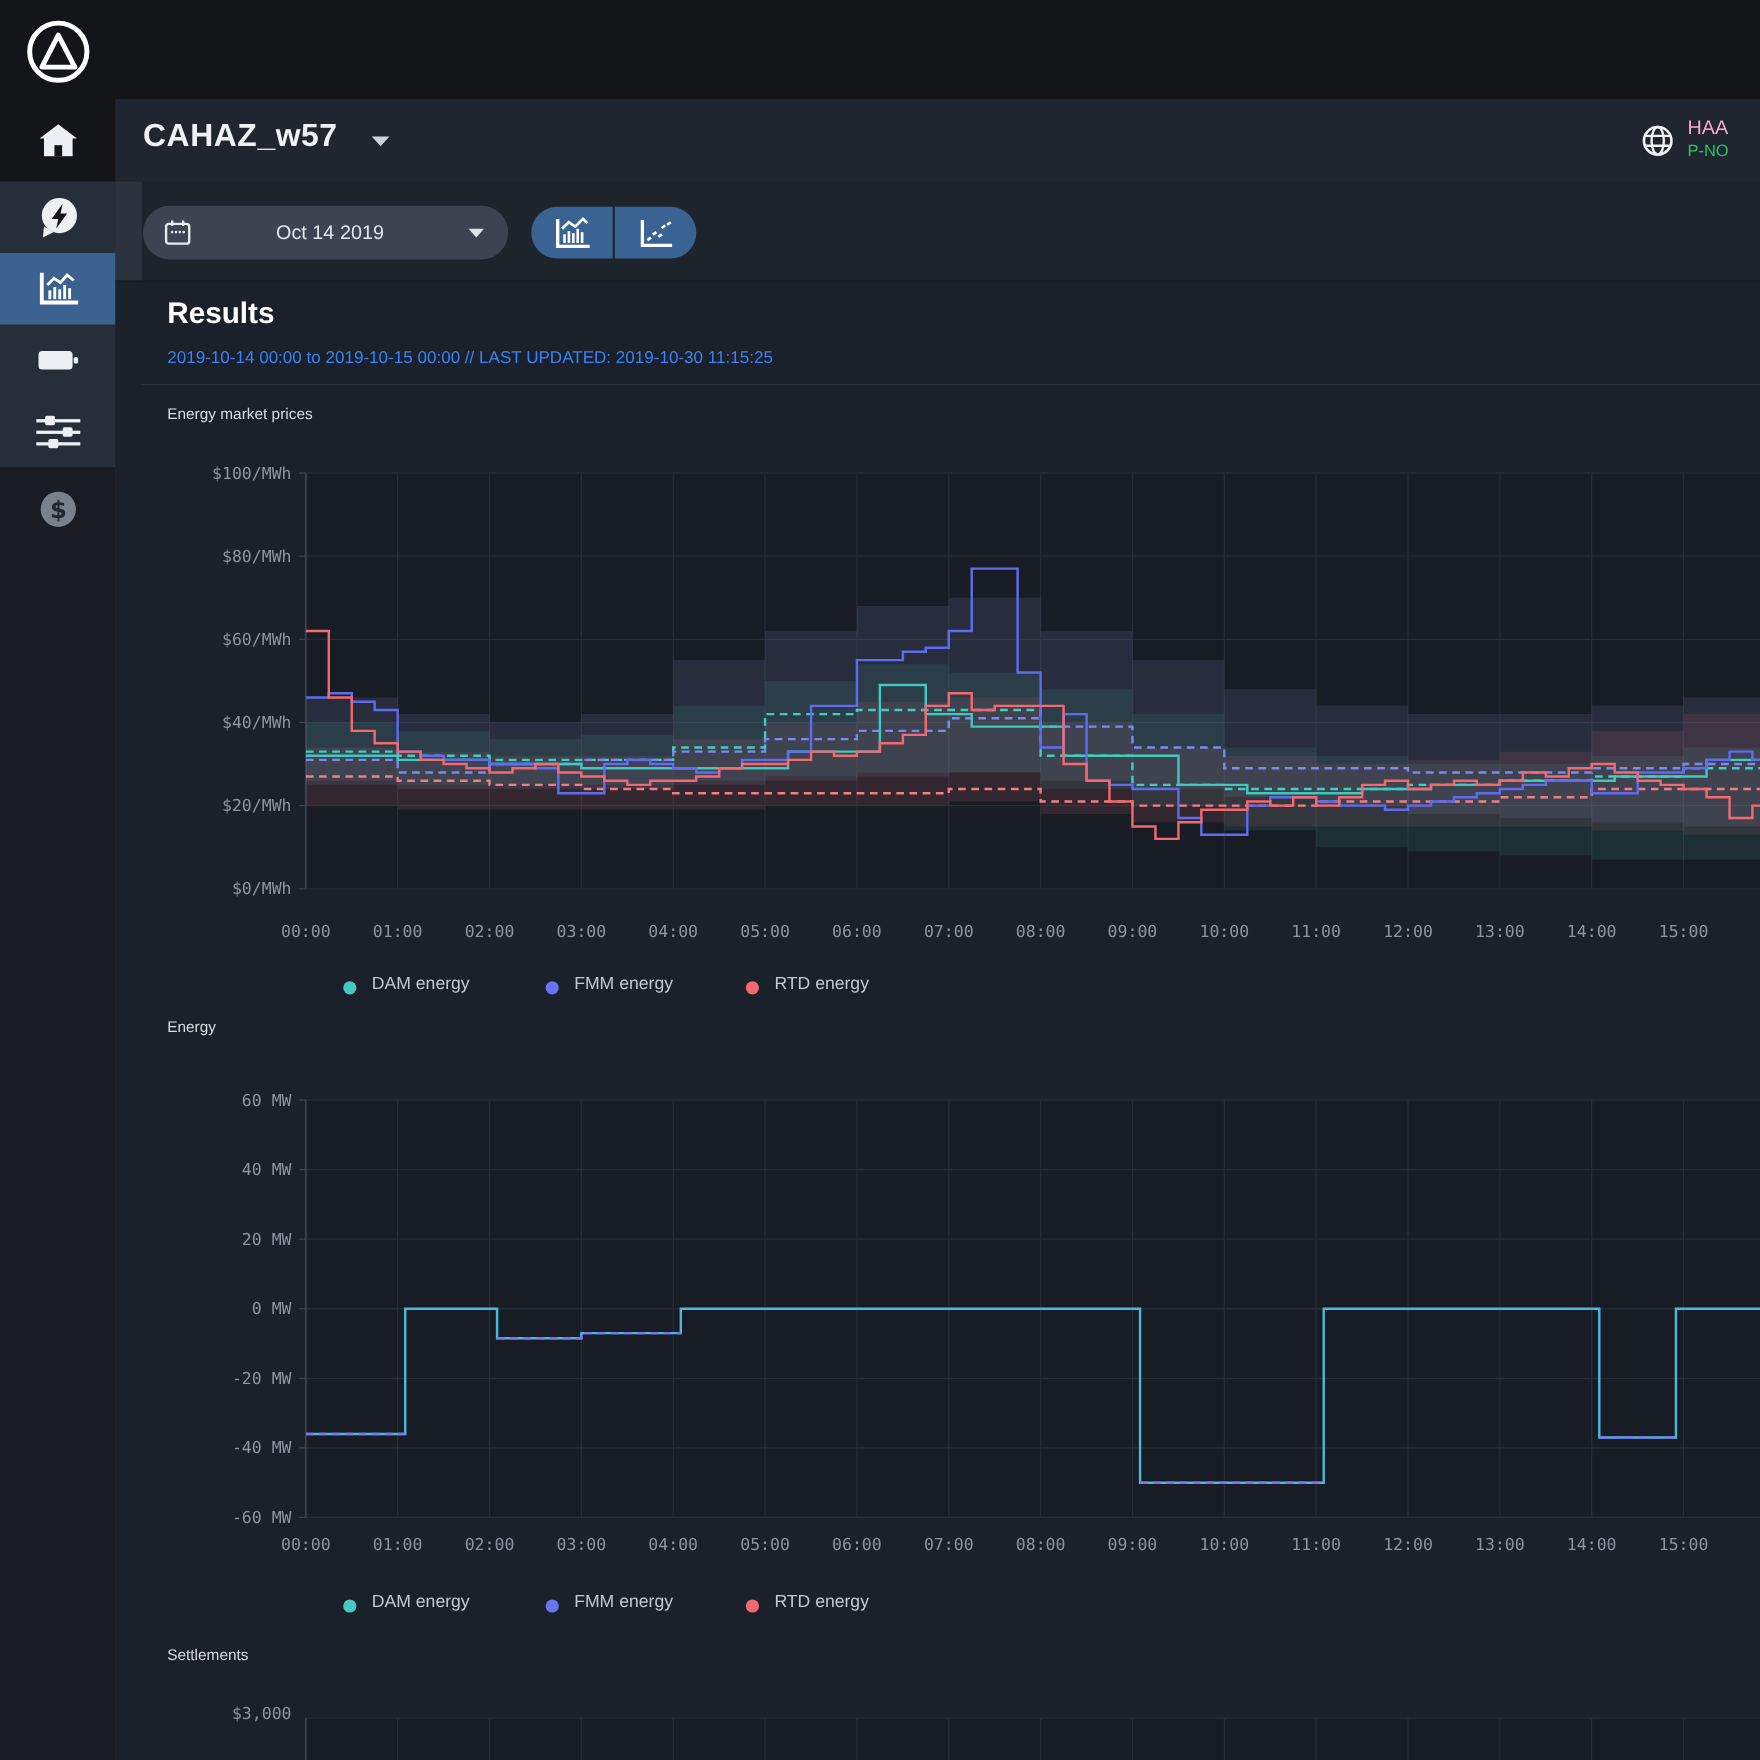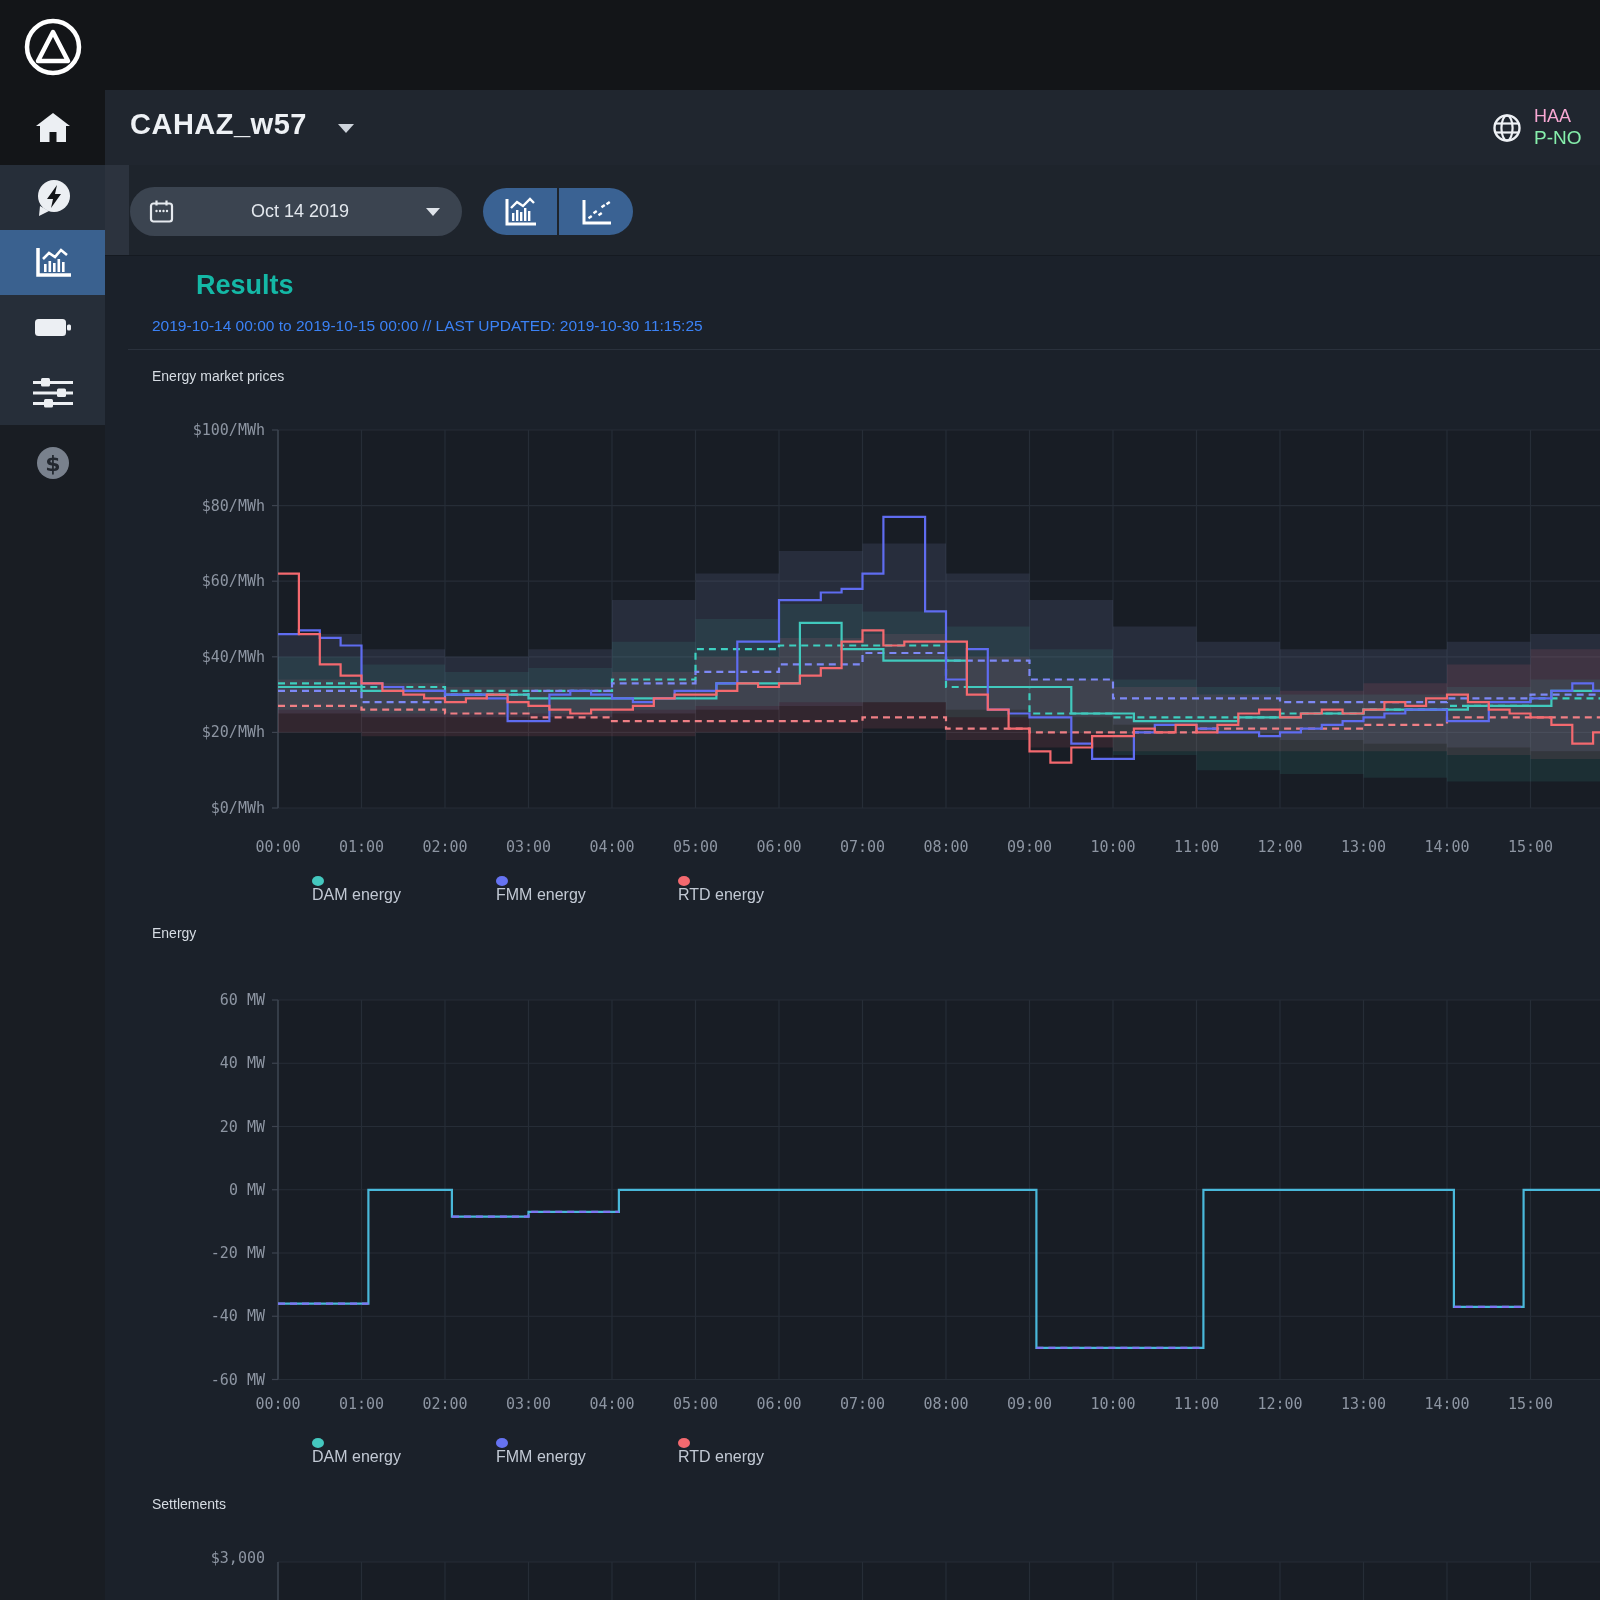--- a/index.html
+++ b/index.html
@@ -14,39 +14,39 @@
   .side-item.sel{background:#3a618f;}
   .side-lower{left:0;top:425px;width:105px;height:1175px;background:#191d23;}
   .side-dollar{width:105px;height:75px;display:flex;align-items:center;justify-content:center;}
   
   .header{left:105px;top:90px;width:1495px;height:75px;background:#20262f;}
   .htitle{left:130px;top:108px;font-size:29px;font-weight:700;color:#eef1f5;letter-spacing:.5px;}
   .hcaret{left:338px;top:124px;width:0;height:0;border-left:8px solid transparent;border-right:8px solid transparent;border-top:9px solid #cdd3db;}
   .hglobe{left:1492px;top:113px;}
   .hacct{left:1534px;top:104px;width:66px;height:52px;overflow:hidden;white-space:nowrap;}
   .hacct .l1{font-size:18px;color:#f9a8d4;line-height:24px;}
-  .hacct .l2{font-size:19px;color:#86efac;line-height:20px;}
+  .hacct .l2{font-size:15px;color:#22c55e;line-height:20px;}
   
   .vstrip{left:105px;top:165px;width:24px;height:1435px;background:#2c333e;}
   
   .datepill{left:130px;top:187px;width:332px;height:49px;background:#3b4450;border-radius:25px;display:flex;align-items:center;cursor:pointer;gap:12px;}
   .datepill .cal{margin-left:19px;}
   .datepill .dtext{flex:1;text-align:center;font-size:18px;color:#e2e7ed;}
   .datepill .dcaret{margin-right:22px;width:0;height:0;border-left:7px solid transparent;border-right:7px solid transparent;border-top:8px solid #dfe4ea;}
   .viewbtns{left:483px;top:188px;height:47px;display:flex;}
   .vbtn{width:74px;height:47px;background:#3a6293;display:flex;align-items:center;justify-content:center;cursor:pointer;}
   .vbtn.first{border-radius:24px 0 0 24px;margin-right:2px;}
   .vbtn.last{border-radius:0 24px 24px 0;}
   
   .card{left:105px;top:255px;width:1495px;height:1345px;background:#1b212a;border-top:1px solid #151a21;}
-  .results-title{left:152px;top:270px;font-size:27px;font-weight:700;color:#14b8a6;margin-left:44px;}
+  .results-title{left:152px;top:270px;font-size:27px;font-weight:700;color:#ffffff;}
   .results-sub{left:152px;top:317px;font-size:15.5px;color:#3b82f6;}
   .hdivider{left:128px;top:349px;width:1472px;height:1px;background:#2a313c;}
   .sec-title{font-size:14px;color:#d6dce3;}
-  .legend-item{position:absolute;display:flex;align-items:flex-start;height:28px;flex-direction:column;}
+  .legend-item{position:absolute;display:flex;align-items:flex-end;height:28px;}
   .legend-dot{width:12px;height:12px;border-radius:50%;margin-right:14px;}
   .legend-label{font-size:16px;color:#c2c9d4;}
   svg text.tick{font-family:"DejaVu Sans Mono",monospace;font-size:15px;fill:#8d95a2;}
 </style>
 </head>
 <body>
 
 <div id="stage">
 
   <div class="abs topbar">

